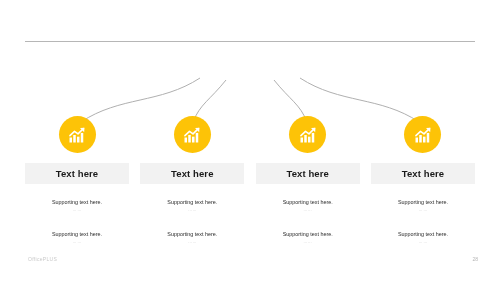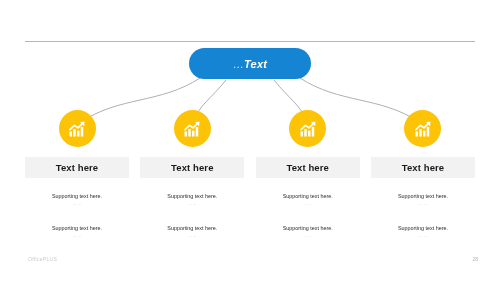--- a/index.html
+++ b/index.html
@@ -60,21 +60,21 @@
   }
   .pill-label .dots {
     font-weight: normal;
     opacity: 0.82;
   }
 
   
   .columns {
     position: absolute;
     left: 25px;
-    top: 110px;
+    top: 116px;
     width: 450px;
     height: 130px;
     display: flex;
     justify-content: space-between;
   }
   .col {
     width: 104px;
     display: flex;
     flex-direction: column;
     align-items: center;
@@ -153,23 +153,20 @@
 
   <div class="top-divider"></div>
 
   <svg class="connectors" viewBox="0 0 500 281" xmlns="http://www.w3.org/2000/svg">
     <path d="M 200 78 C 160 104, 120 96, 81 122" fill="none" stroke="#b0b0b0" stroke-width="1"></path>
     <path d="M 226 80 C 210 100, 200 104, 193 122" fill="none" stroke="#b0b0b0" stroke-width="1"></path>
     <path d="M 274 80 C 290 100, 300 104, 307 122" fill="none" stroke="#b0b0b0" stroke-width="1"></path>
     <path d="M 300 78 C 340 104, 380 96, 419 122" fill="none" stroke="#b0b0b0" stroke-width="1"></path>
   </svg>
 
-  <div class="pill">
-    <span class="pill-label"><span class="dots">…</span><span>Text</span></span>
-  </div>
 
   <div class="columns">
 
     <div class="col">
       <div class="badge">
         <span>
           <svg width="20" height="20" viewBox="0 0 24 24">
             <rect x="3" y="15" width="3" height="6" fill="#ffffff"></rect>
             <rect x="7.5" y="12" width="3" height="9" fill="#ffffff"></rect>
             <rect x="12" y="14" width="3" height="7" fill="#ffffff"></rect>

